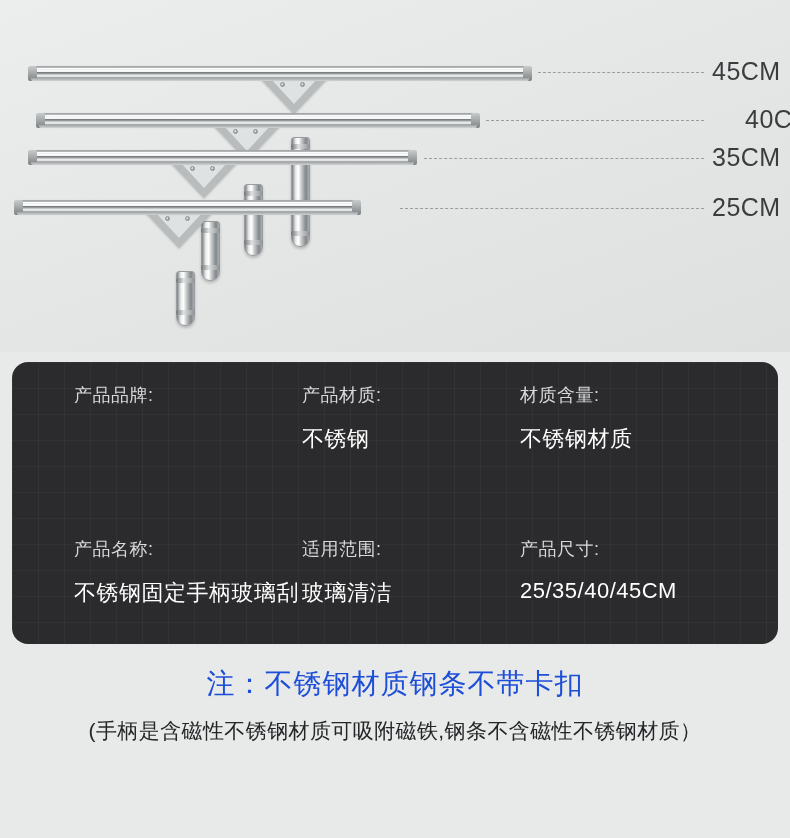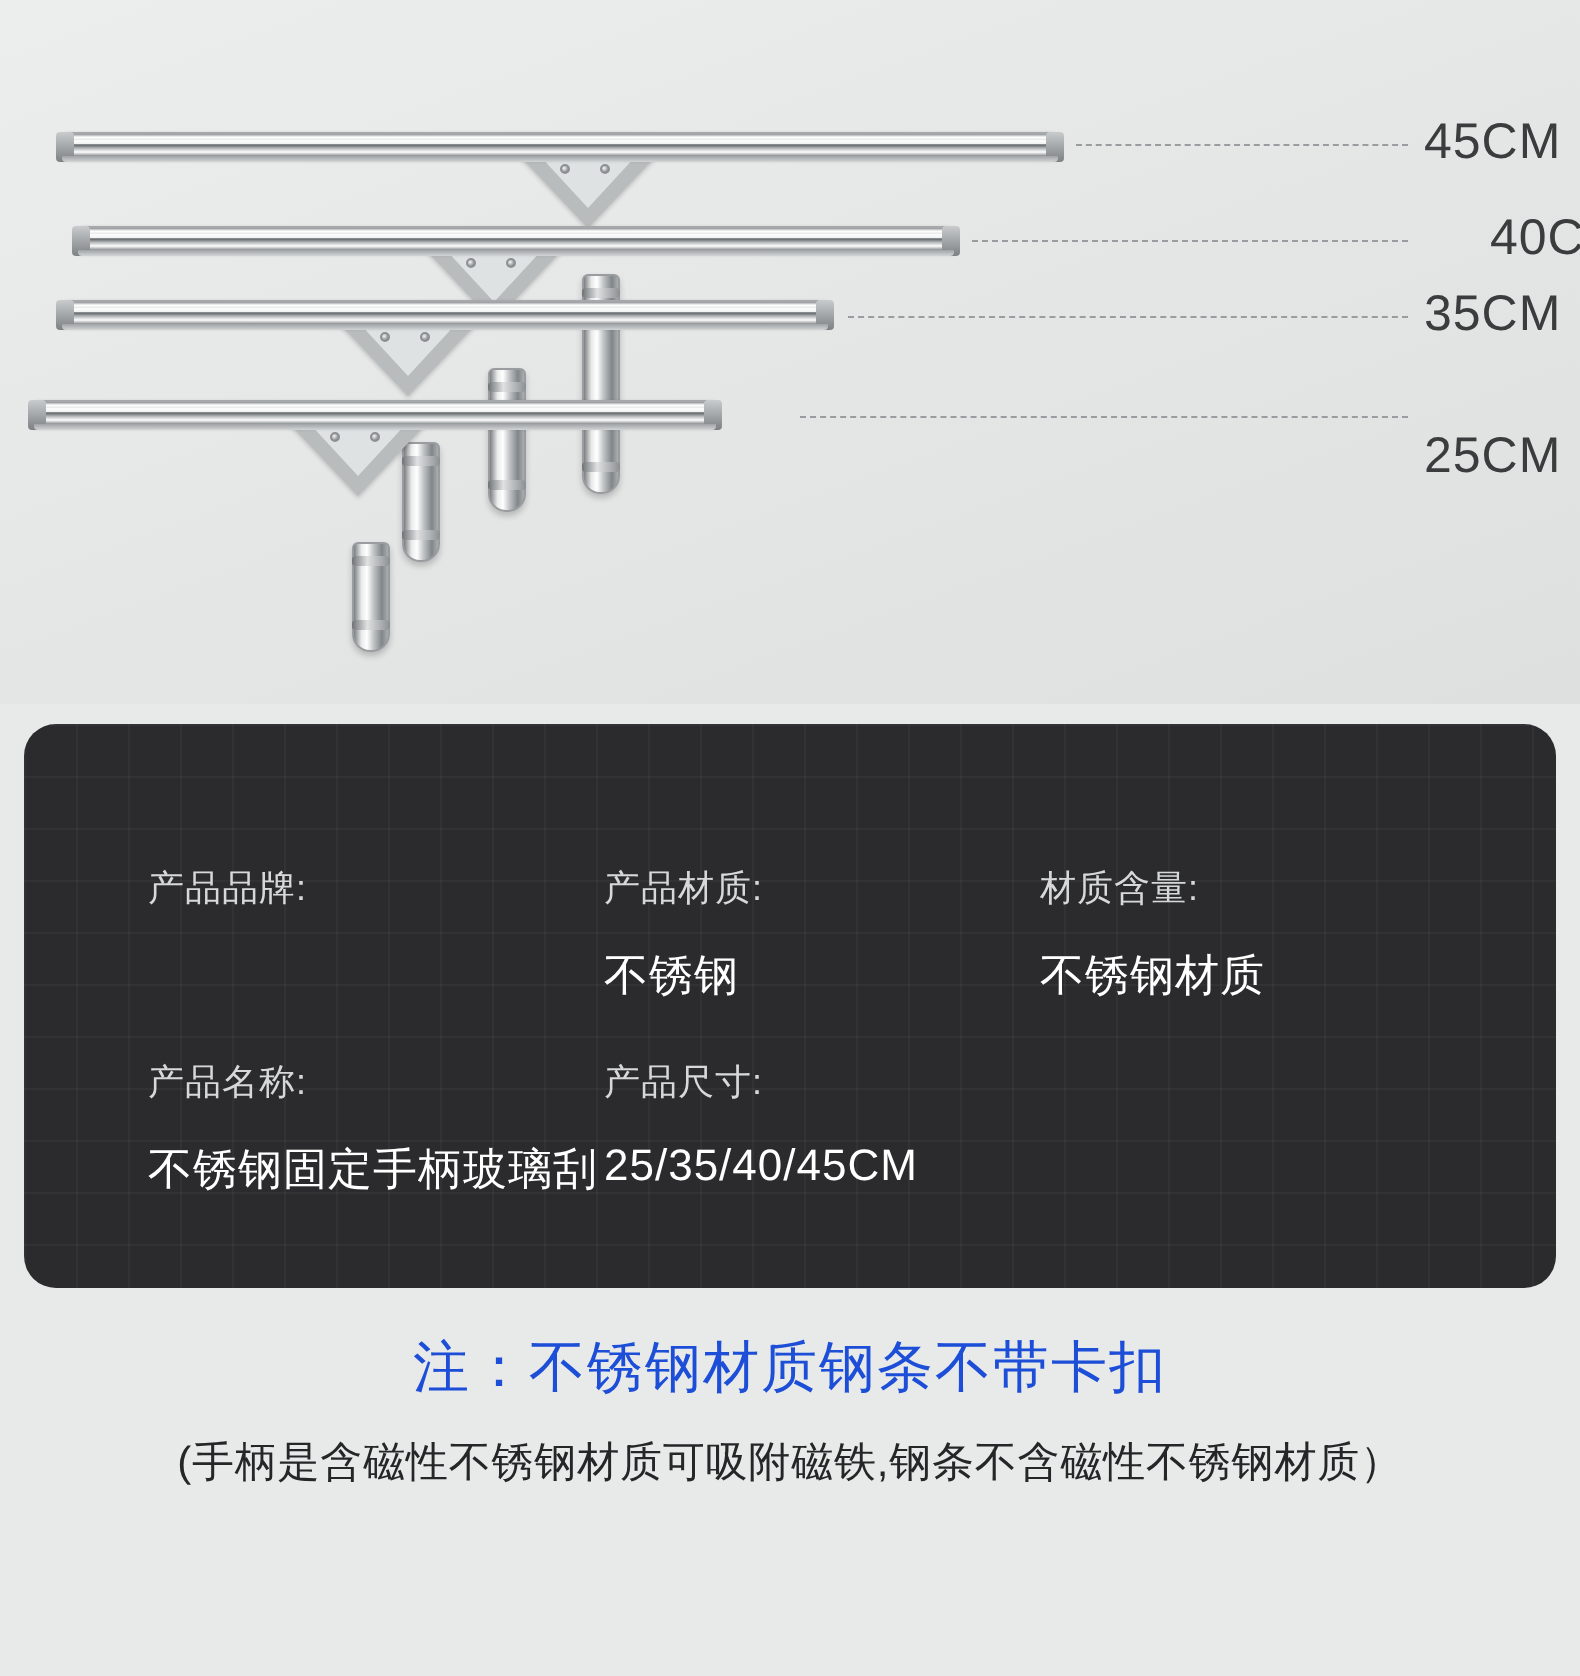--- a/index.html
+++ b/index.html
@@ -140,25 +140,25 @@
     content: "";
     position: absolute;
     inset: 0;
     background-image:
       repeating-linear-gradient(to right, rgba(255,255,255,.035) 0 1px, transparent 1px 26px),
       repeating-linear-gradient(to bottom, rgba(255,255,255,.035) 0 1px, transparent 1px 26px);
     pointer-events: none;
   }
   .spec-grid {
     position: relative;
-    padding: 70px 0 0 62px;
+    padding: 21px 0 0 62px;
     display: grid;
     grid-template-columns: 228px 218px 1fr;
     grid-template-rows: auto auto;
-    row-gap: 26px;
+    row-gap: 83px;
     z-index: 2;
   }
   .spec-cell .k {
     font-size: 18px;
     color: #d7d8d9;
     margin-bottom: 17px;
     letter-spacing: .5px;
   }
   .spec-cell .v {
     font-size: 22px;
@@ -256,21 +256,21 @@
   </div>
 
   <div class="leader" style="left:538px; top:72px;  width:166px;"></div>
   <div class="leader" style="left:486px; top:120px; width:218px;"></div>
   <div class="leader" style="left:424px; top:158px; width:280px;"></div>
   <div class="leader" style="left:400px; top:208px; width:304px;"></div>
 
   <div class="size-label" style="left:712px; top:57px;">45CM</div>
   <div class="size-label" style="left:745px; top:105px;">40CM</div>
   <div class="size-label" style="left:712px; top:143px;">35CM</div>
-  <div class="size-label" style="left:712px; top:193px;margin-top:21px;">25CM</div>
+  <div class="size-label" style="left:712px; top:193px;">25CM</div>
 </div>
 
 <div class="spec-panel">
   <div class="spec-grid">
 
     <div class="spec-cell">
       <div class="k">产品品牌:</div>
     </div>
 
     <div class="spec-cell">
@@ -281,20 +281,24 @@
     <div class="spec-cell">
       <div class="k">材质含量:</div>
       <div class="v">不锈钢材质</div>
     </div>
 
     <div class="spec-cell">
       <div class="k">产品名称:</div>
       <div class="v">不锈钢固定手柄玻璃刮</div>
     </div>
 
+    <div class="spec-cell">
+      <div class="k">适用范围:</div>
+      <div class="v">玻璃清洁</div>
+    </div>
 
     <div class="spec-cell">
       <div class="k">产品尺寸:</div>
       <div class="v">25/35/40/45CM</div>
     </div>
 
   </div>
 </div>
 
 <div class="notes">

